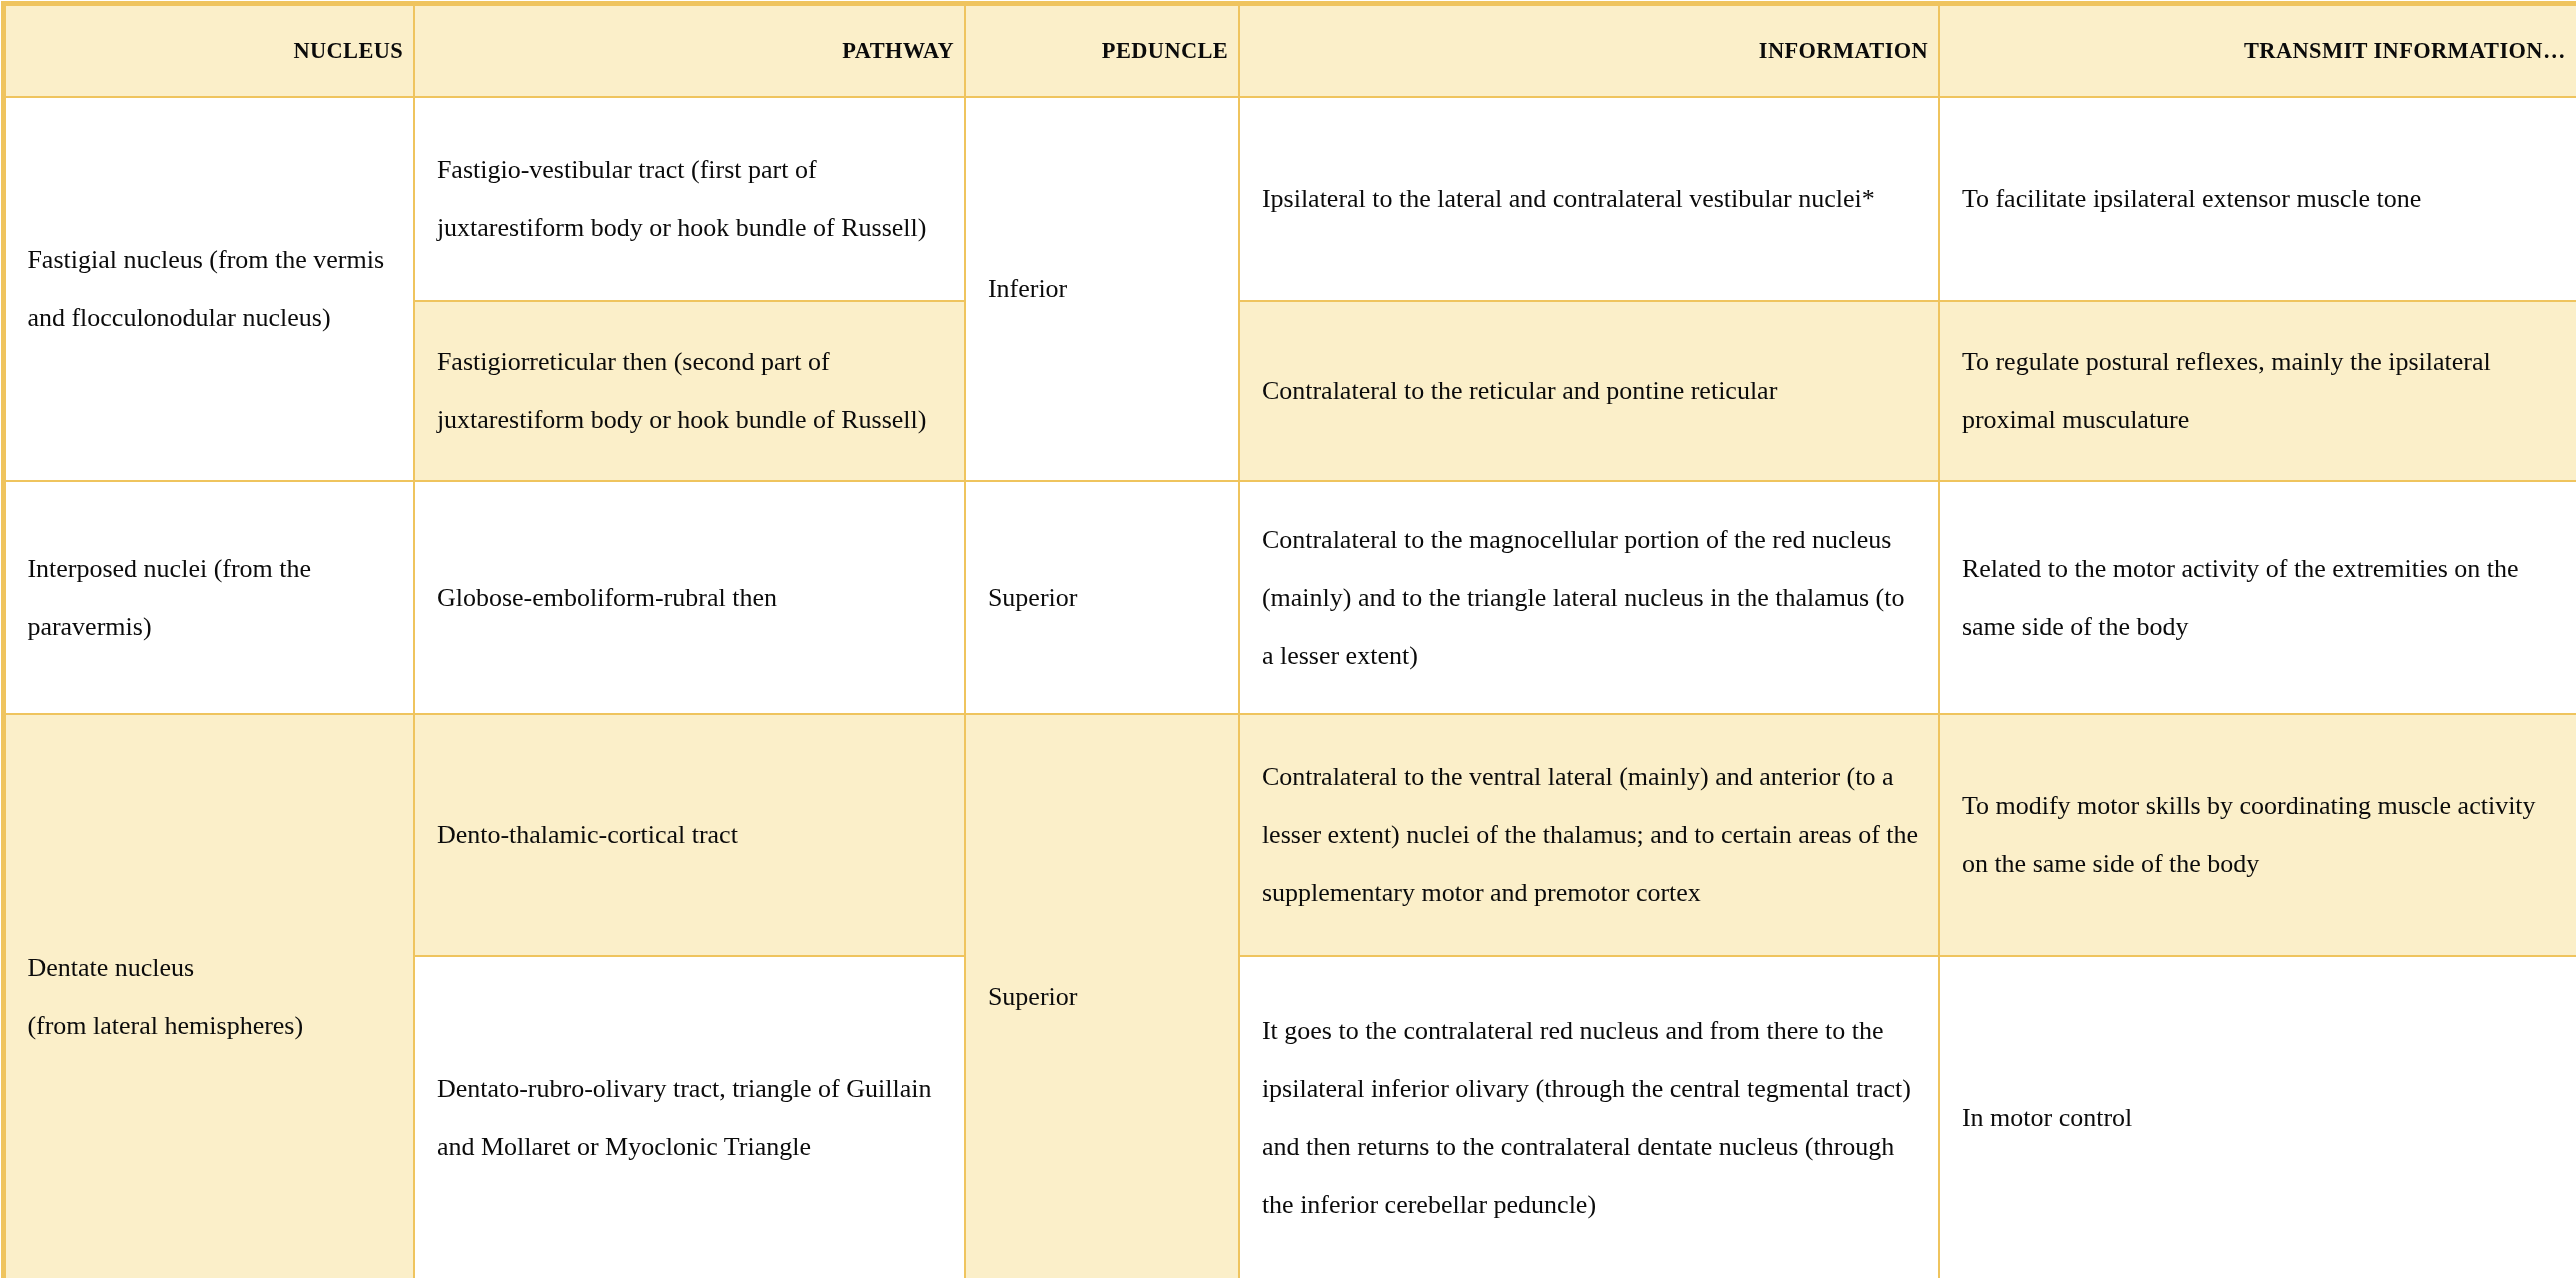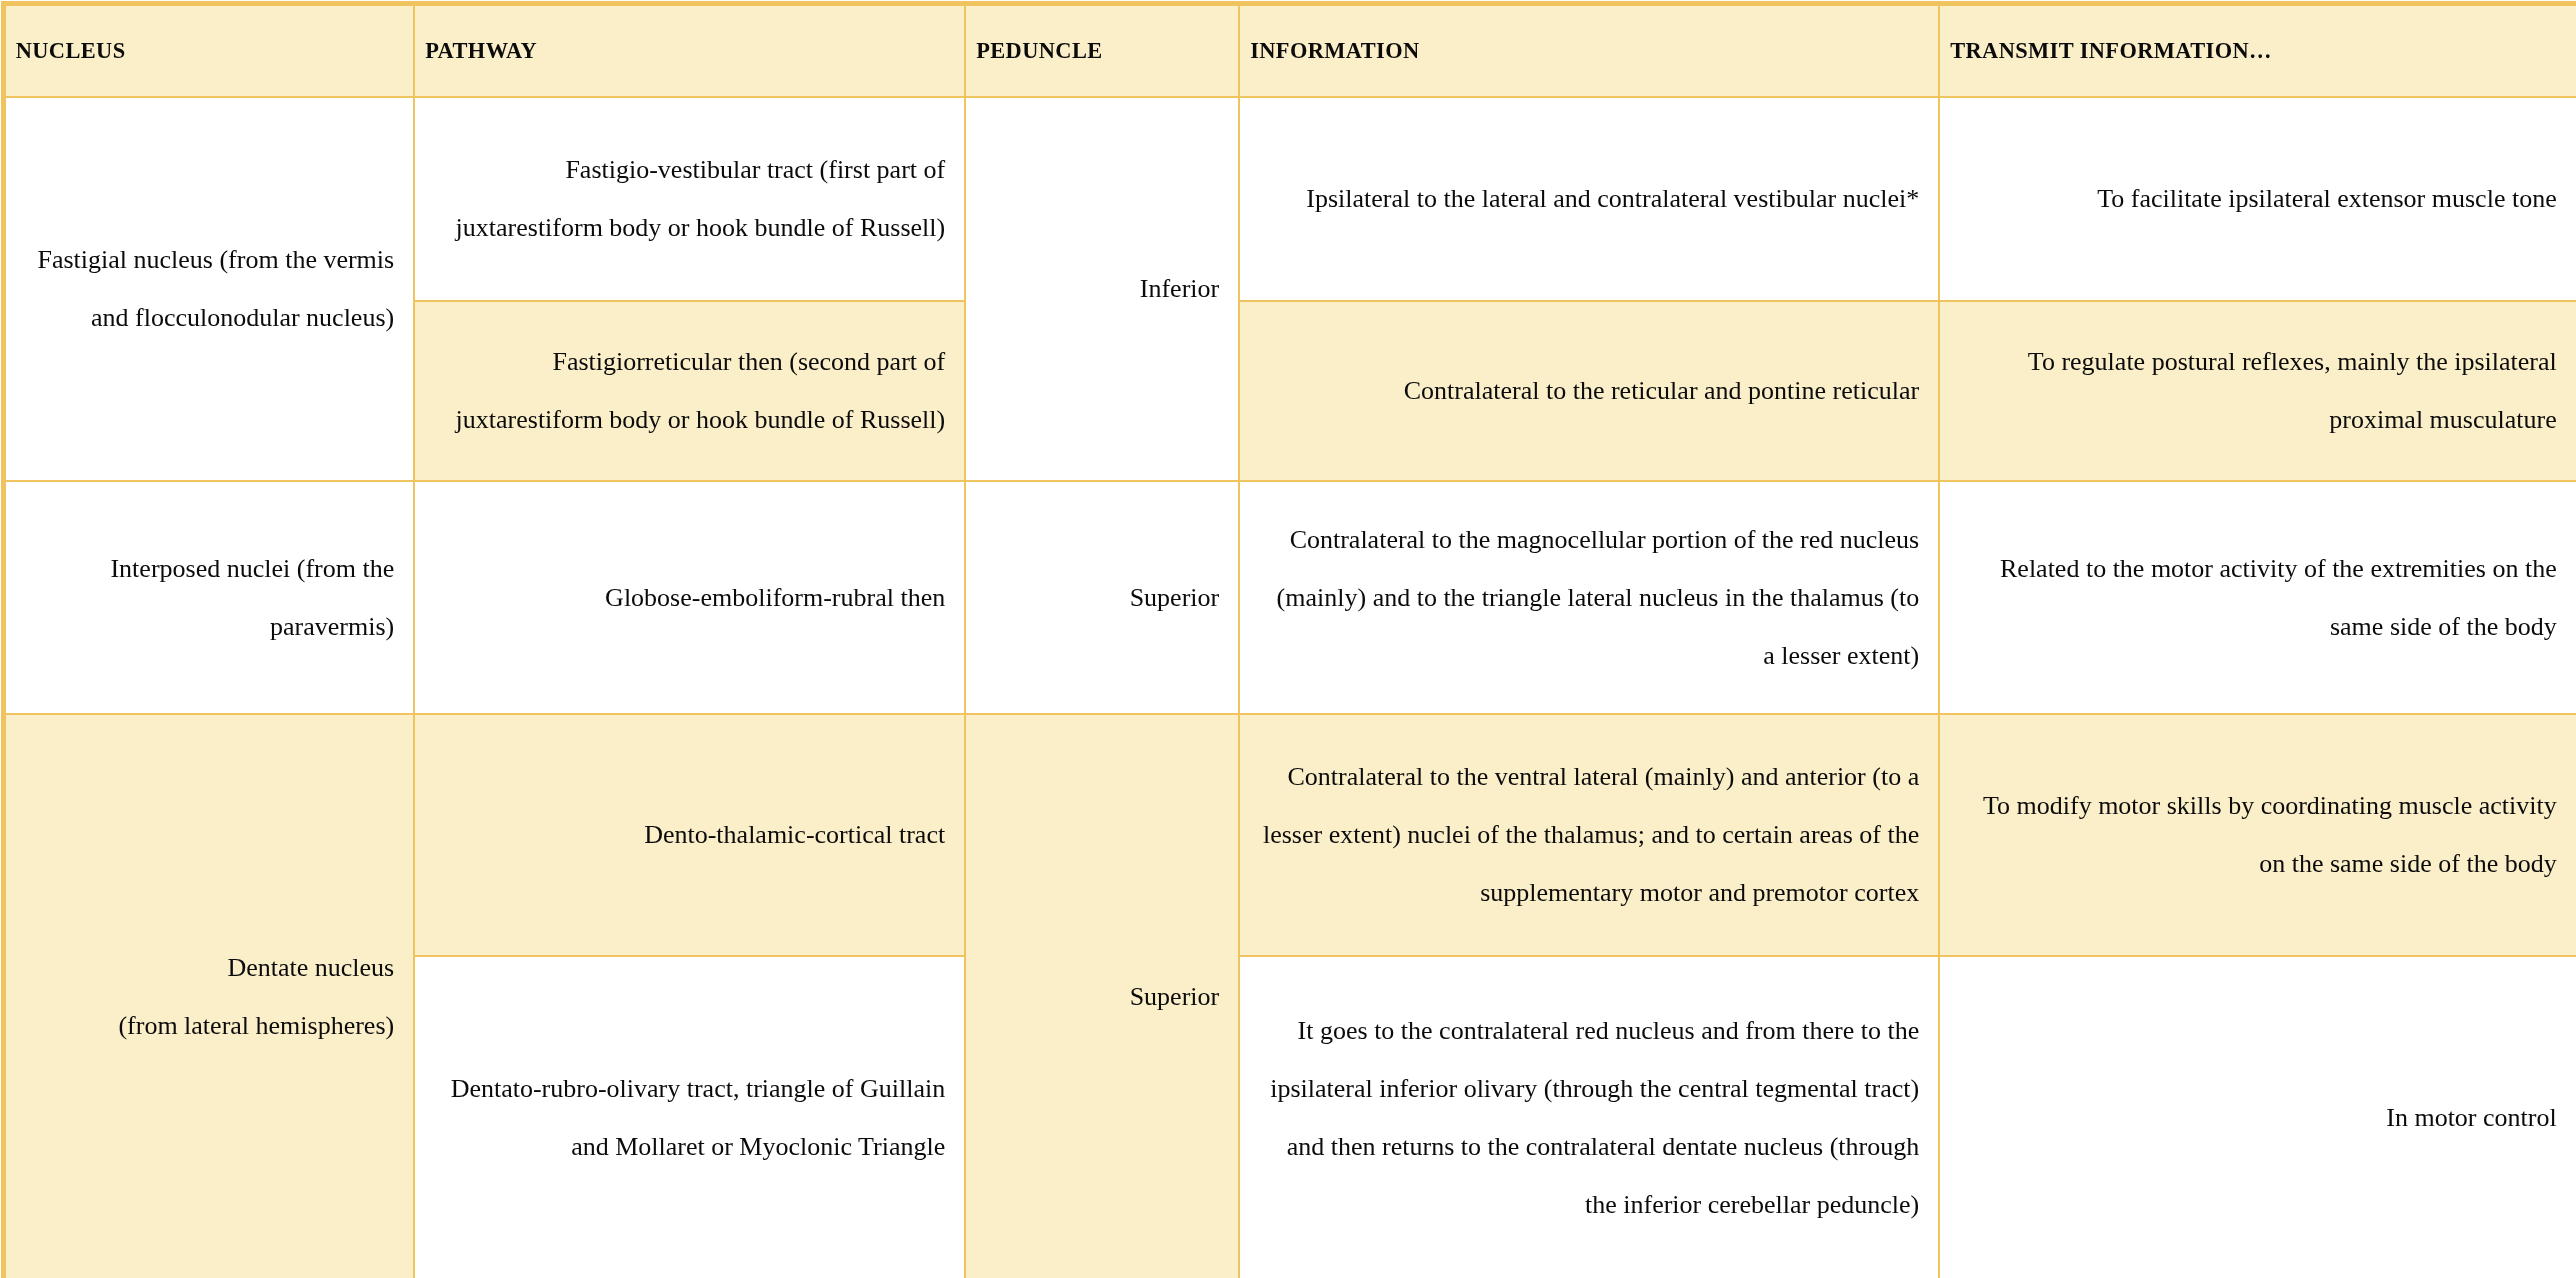--- a/index.html
+++ b/index.html
@@ -17,29 +17,29 @@
   table.doc-table{
     width:2573px;height:1277px;
     margin:0.7px 0 0 0.7px;
     border-collapse:collapse;
     table-layout:fixed;
     border:5px solid var(--gold);
   }
   .doc-table th,.doc-table td{
     border:2.2px solid var(--gold);
     vertical-align:middle;
-    text-align:right;
+    text-align:left;
     padding:8.7px 19px 8.7px 21.7px;
     font-size:26px;
     line-height:58px;
     font-weight:normal;
     overflow:hidden;
   }
   .doc-table th{
-    text-align:left;
+    text-align:right;
     font-weight:bold;
     font-size:22.4px;
     letter-spacing:0.4px;
     padding:7.2px 10px;
   }
   .band{background:var(--cream);}
   .white{background:var(--white);}
   .prewrap{white-space:pre-line;}
   tr.h-head{height:94px;}
   tr.h-r1a{height:204px;}

